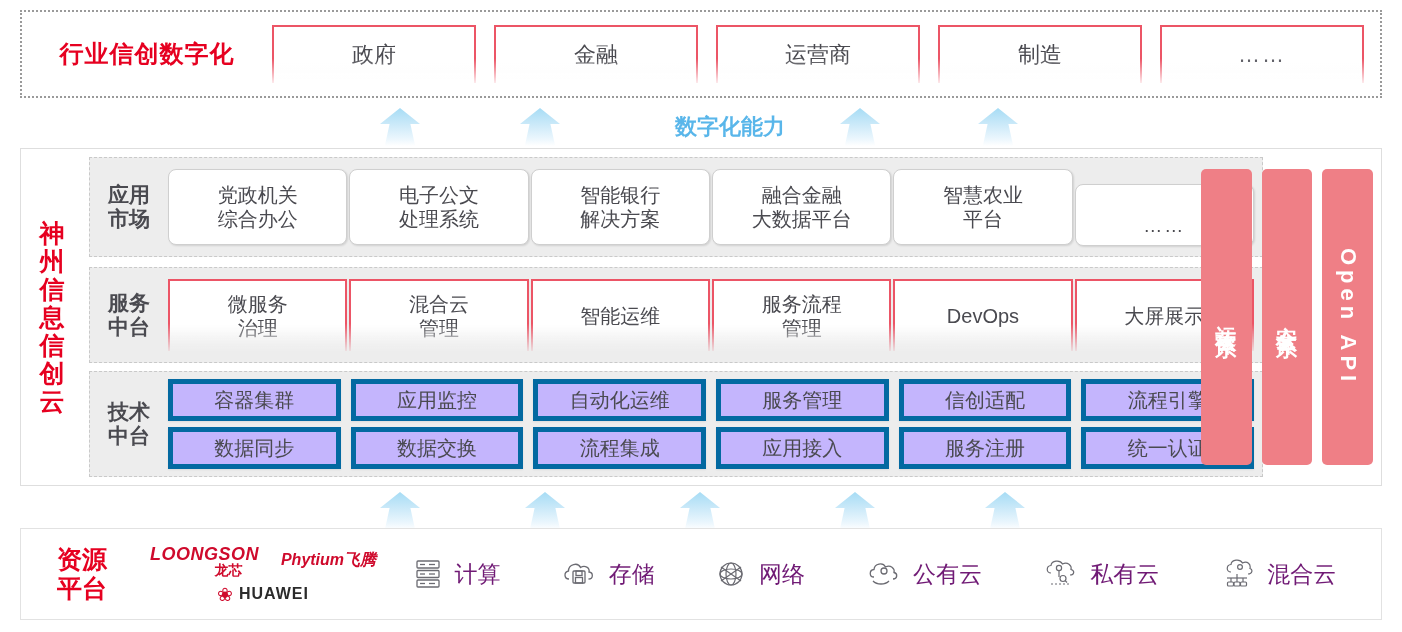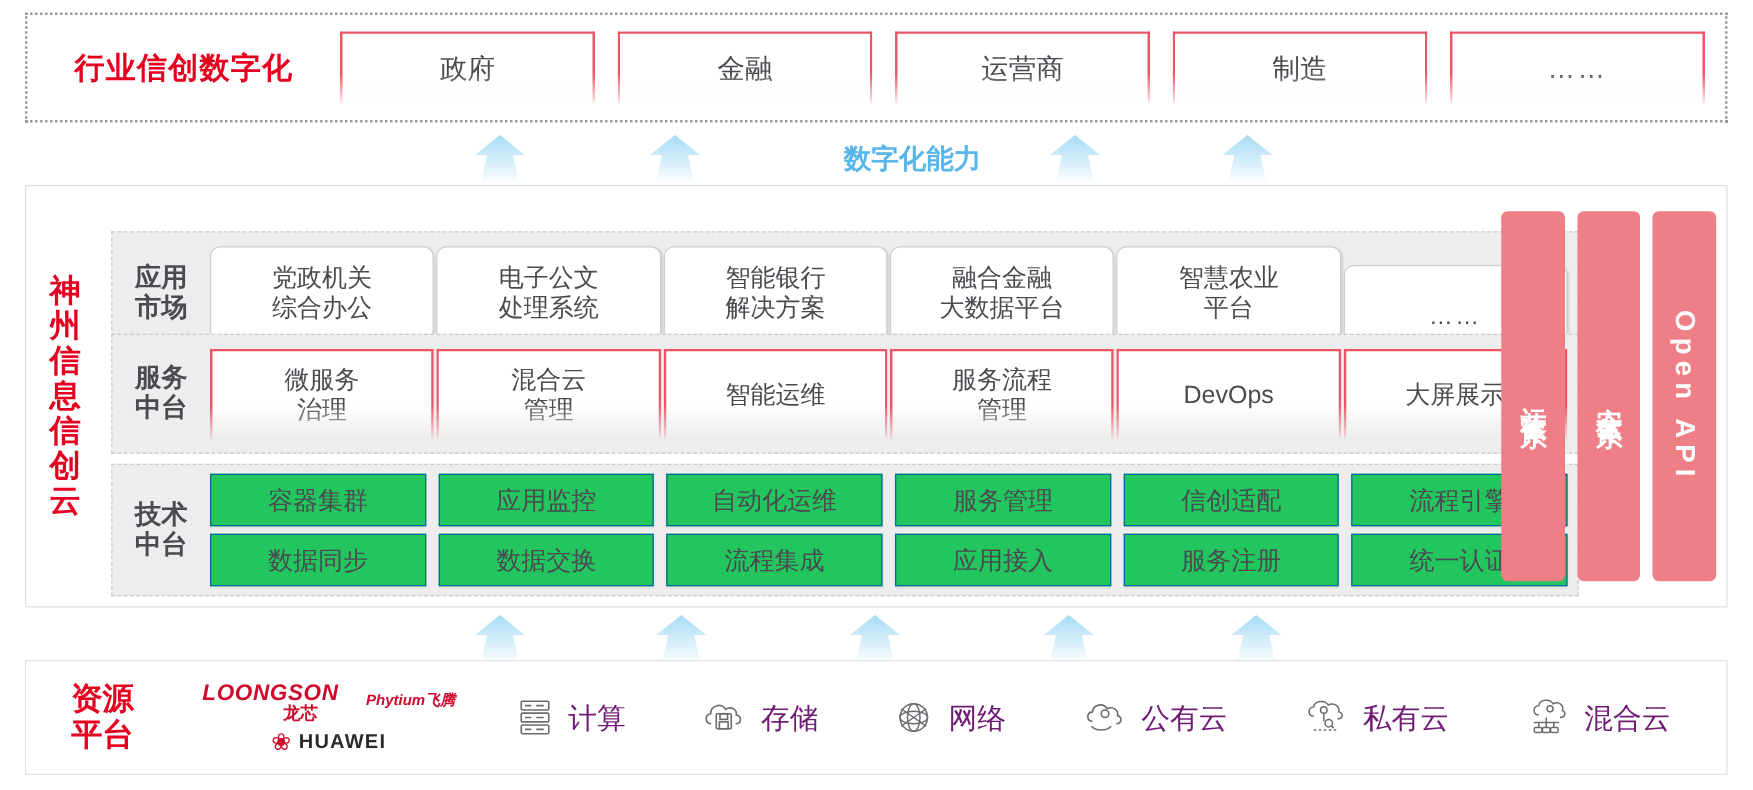--- a/index.html
+++ b/index.html
@@ -64,21 +64,21 @@
     padding:6px 0;
   }
   .cloud-title span{ display:block; }
   .cloud-body{ flex:1; position:relative; padding:8px 10px 8px 6px; }
 
   .tier{
     position:absolute; left:6px; background:#ededed;
     border:1px dashed #c9c9c9;
     display:flex; align-items:center;
   }
-  #tier-app{ top:8px;   width:1174px; height:100px;margin-top:28px; }
+  #tier-app{ top:8px;   width:1174px; height:100px; }
   #tier-svc{ top:118px; width:1174px; height:96px; }
   #tier-tech{top:222px; width:1174px; height:106px; }
 
   .tier-label{
     width:78px; flex:0 0 78px; text-align:center;
     color:#4a4a50; font-weight:bold; font-size:21px; line-height:1.15;
   }
   .tier-label span{ display:block; }
   .tier-cards{ flex:1; display:flex; gap:2px; padding-right:8px; height:100%; align-items:center; }
 
@@ -108,22 +108,22 @@
     color:#4a4a50; font-size:20px; line-height:1.22; text-align:center;
     -webkit-mask-image: linear-gradient(to bottom,#000 0%,#000 62%,rgba(0,0,0,0.10) 100%);
     mask-image: linear-gradient(to bottom,#000 0%,#000 62%,rgba(0,0,0,0.10) 100%);
   }
   .svc-card .l2{ display:block; }
 
   
   .tech-grid{ flex:1; display:flex; flex-direction:column; gap:6px; padding-right:8px; }
   .tech-row{ display:flex; gap:10px; }
   .tech-card{
-    flex:1; height:42px; background:#22c55e;
-    border:1px solid #0369a1;
+    flex:1; height:42px; background:#c4b5fd;
+    border:5px solid #0369a1;
     box-shadow:0 1px 2px rgba(0,0,0,0.07);
     display:flex; align-items:center; justify-content:center;
     color:#4a4a50; font-size:20px; white-space:nowrap;
   }
 
   
   .pillars{
     position:absolute; right:8px; top:20px; width:172px; height:296px;
     display:flex; gap:10px;
   }
@@ -156,21 +156,21 @@
   }
   .res-title span{ display:block; }
   .vendor-logos{
     width:240px; flex:0 0 240px;
     display:flex; flex-direction:column; align-items:center; justify-content:center; gap:8px;
   }
   .logo-row{ display:flex; align-items:center; justify-content:center; gap:22px; }
   .loongson{ display:flex; flex-direction:column; align-items:center; line-height:1; }
   .loongson .lg-en{ color:#cf0a2c; font-weight:bold; font-size:18px; font-style:italic; letter-spacing:0.5px; }
   .loongson .lg-cn{ color:#cf0a2c; font-weight:bold; font-size:14px;margin-left:48px; }
-  .phytium{ color:#cf0a2c; font-weight:bold; font-size:12px; font-style:italic; white-space:nowrap; }
+  .phytium{ color:#cf0a2c; font-weight:bold; font-size:16px; font-style:italic; white-space:nowrap; }
   .huawei{ display:flex; align-items:center; gap:6px; }
   .huawei .hw-mark{ color:#cf0a2c; font-size:19px; line-height:1; }
   .huawei .hw-txt{ color:#2b2b2b; font-weight:bold; font-size:16px; letter-spacing:1px; }
 
   .res-items{ flex:1; display:flex; align-items:center; justify-content:space-around; padding-right:14px; }
   .res-item{ display:flex; align-items:center; gap:13px; color:#701a75; font-size:23px; white-space:nowrap; }
   .res-item svg{ display:block; }
 </style>
 </head>
 <body>

